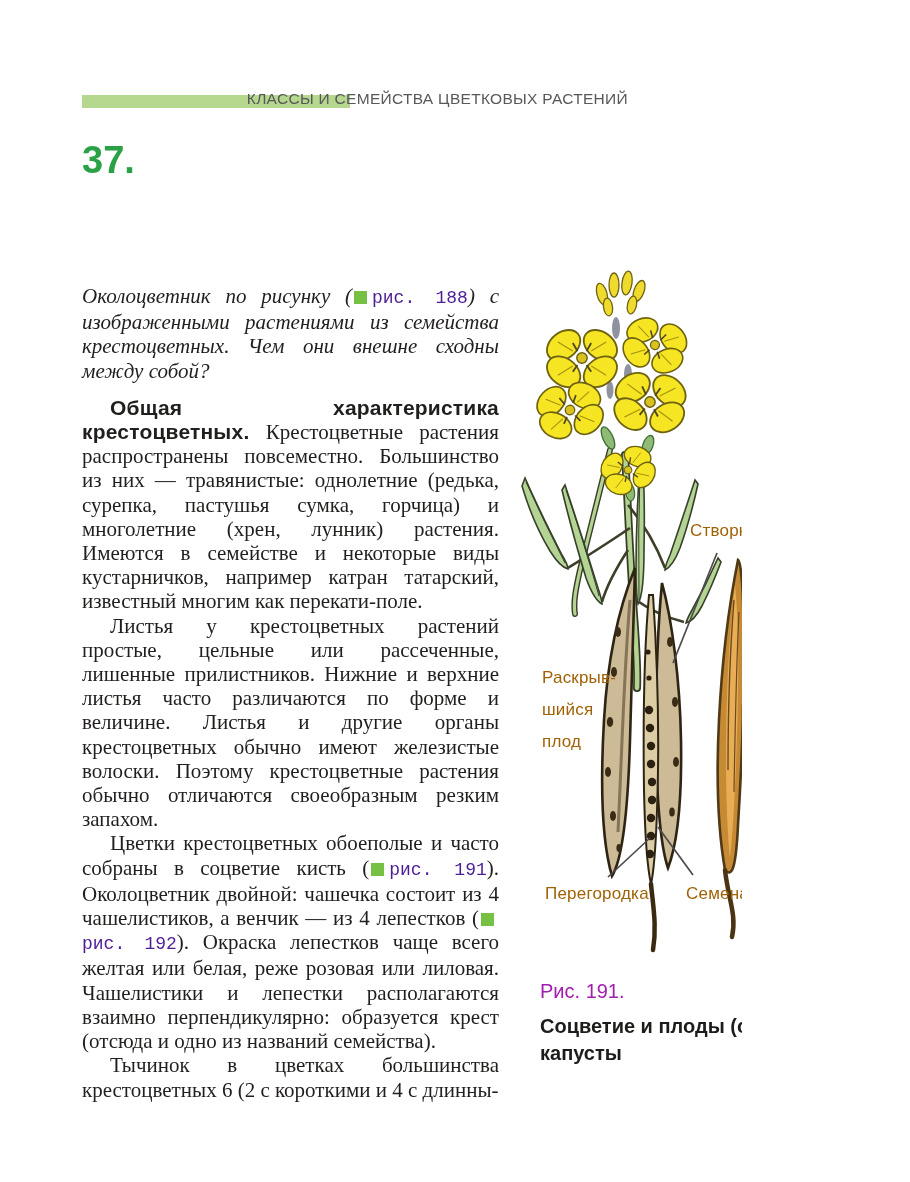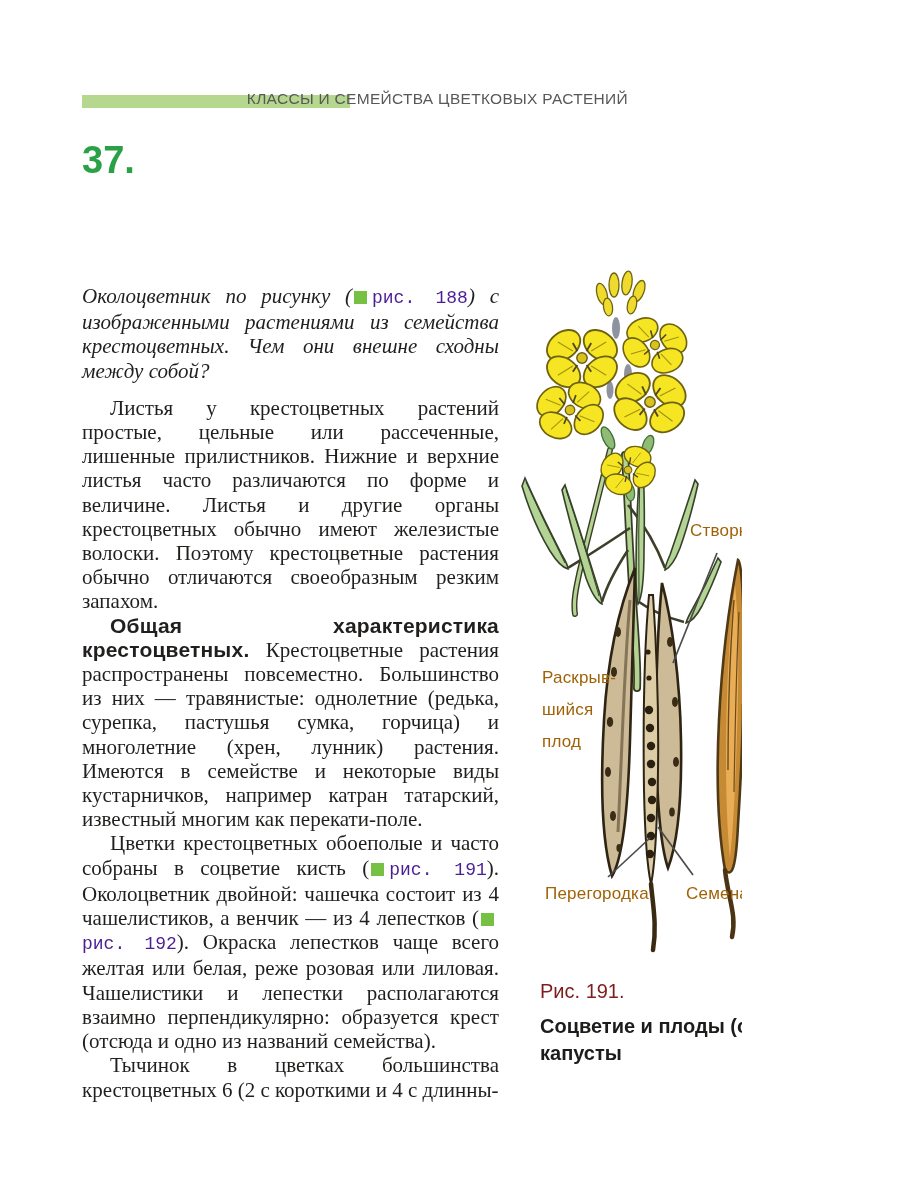--- a/index.html
+++ b/index.html
@@ -41,40 +41,40 @@
   .fig-label {
     position:absolute; font-size:17px; color:#a16207; line-height:32px;
     white-space:pre-line; letter-spacing:.2px;
   }
   .lbl-valves     { left:180px; top:245px; }
   .lbl-openedpod  { left:32px;  top:392px; }
   .lbl-pod        { left:230px; top:425px; }
   .lbl-septum     { left:35px;  top:608px; }
   .lbl-seeds      { left:176px; top:608px; }
   .caption { position:absolute; left:30px; top:708px; width:340px; }
-  .caption-fig { font-size:20px; color:#7f1d1d; line-height:27px; }
+  .caption-fig { font-size:20px; color:#a21caf; line-height:27px; }
   .caption-title { font-size:20px; font-weight:bold; color:#1c1c1a; line-height:27px; margin-top:8px; }
 </style>
 </head>
 <body>
 
 <div class="page">
 
   <div class="green-bar"></div>
   <div class="running-title">КЛАССЫ И СЕМЕЙСТВА ЦВЕТКОВЫХ РАСТЕНИЙ</div>
   <div class="page-num">135</div>
 
   <div class="section-num">37.</div>
 
   <div class="text-col">
     <p class="intro"><span>Околоцветник по рисунку (</span><span class="sq"></span><span class="ref">рис. 188</span><span>) с изображенными растениями из семейства крестоцветных. Чем они внешне сходны между собой?</span></p>
 
+    <p class="body"><b class="lead">Общая характеристика крестоцветных.</b><span> Крестоцветные растения распространены повсеместно. Большинство из них — травянистые: однолетние (редька, сурепка, пастушья сумка, горчица) и многолетние (хрен, лунник) растения. Имеются в семействе и некоторые виды кустарничков, например катран татарский, известный многим как перекати-поле.</span></p>
+
     <p class="body">Листья у крестоцветных растений простые, цельные или рассеченные, лишенные прилистников. Нижние и верхние листья часто различаются по форме и величине. Листья и другие органы крестоцветных обычно имеют железистые волоски. Поэтому крестоцветные растения обычно отличаются своеобразным резким запахом.</p>
-
-    <p class="body"><b class="lead">Общая характеристика крестоцветных.</b><span> Крестоцветные растения распространены повсеместно. Большинство из них — травянистые: однолетние (редька, сурепка, пастушья сумка, горчица) и многолетние (хрен, лунник) растения. Имеются в семействе и некоторые виды кустарничков, например катран татарский, известный многим как перекати-поле.</span></p>
 
     <p class="body"><span>Цветки крестоцветных обоеполые и часто собраны в соцветие кисть (</span><span class="sq"></span><span class="ref">рис. 191</span><span>). Околоцветник двойной: чашечка состоит из 4 чашелистиков, а венчик — из 4 лепестков (</span><span class="sq"></span><span class="ref">рис. 192</span><span>). Окраска лепестков чаще всего желтая или белая, реже розовая или лиловая. Чашелистики и лепестки располагаются взаимно перпендикулярно: образуется крест (отсюда и одно из названий семейства).</span></p>
 
     <p class="body">Тычинок в цветках большинства крестоцветных 6 (2 с короткими и 4 с длинны-</p>
   </div>
 
   <div class="figure">
     <svg width="400" height="800" viewBox="0 0 400 800">
       <defs>
         <g id="fl">

